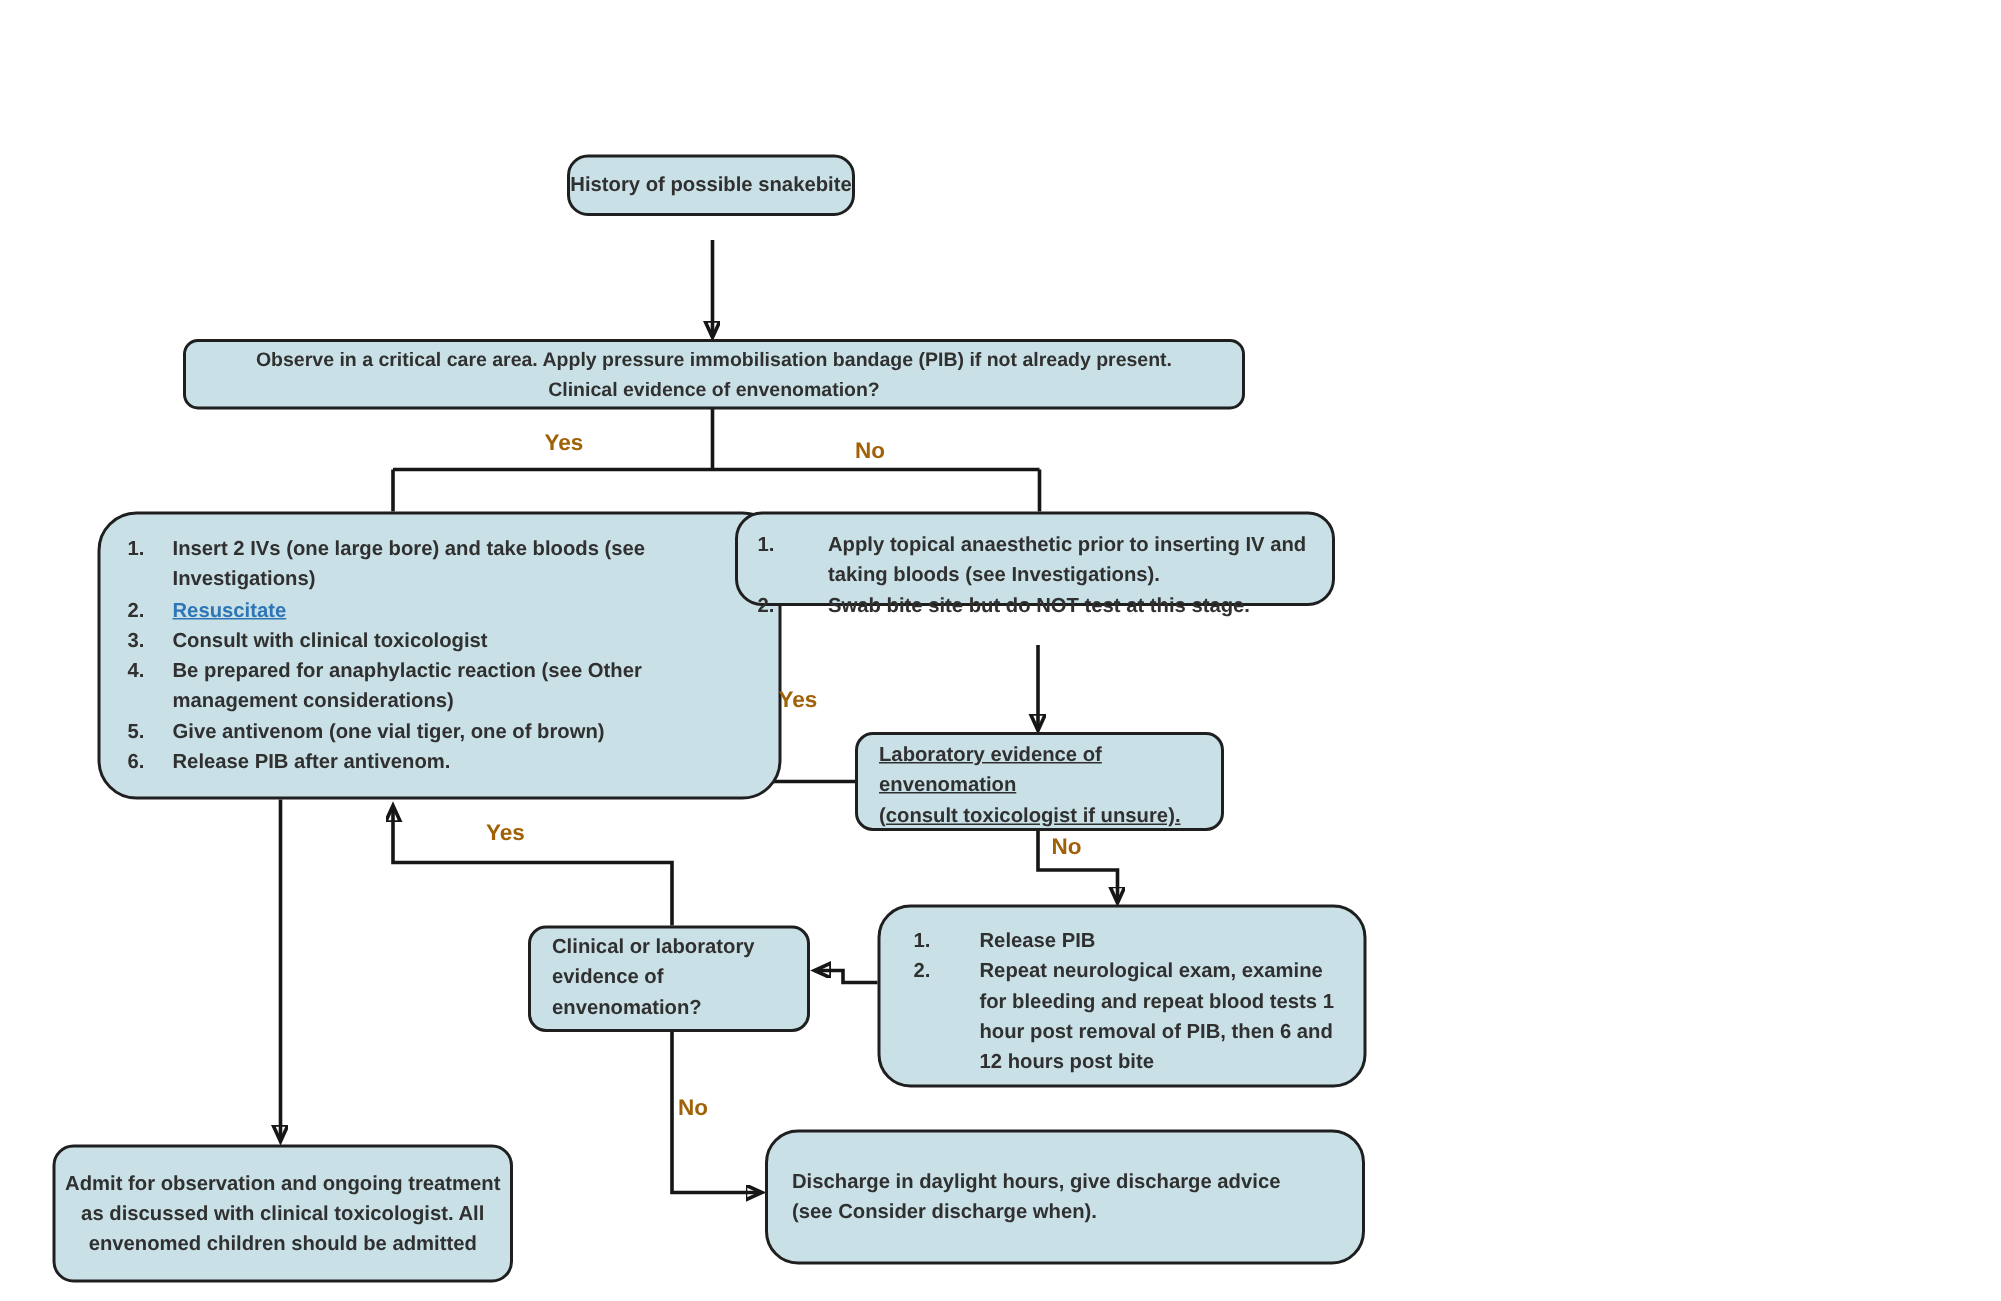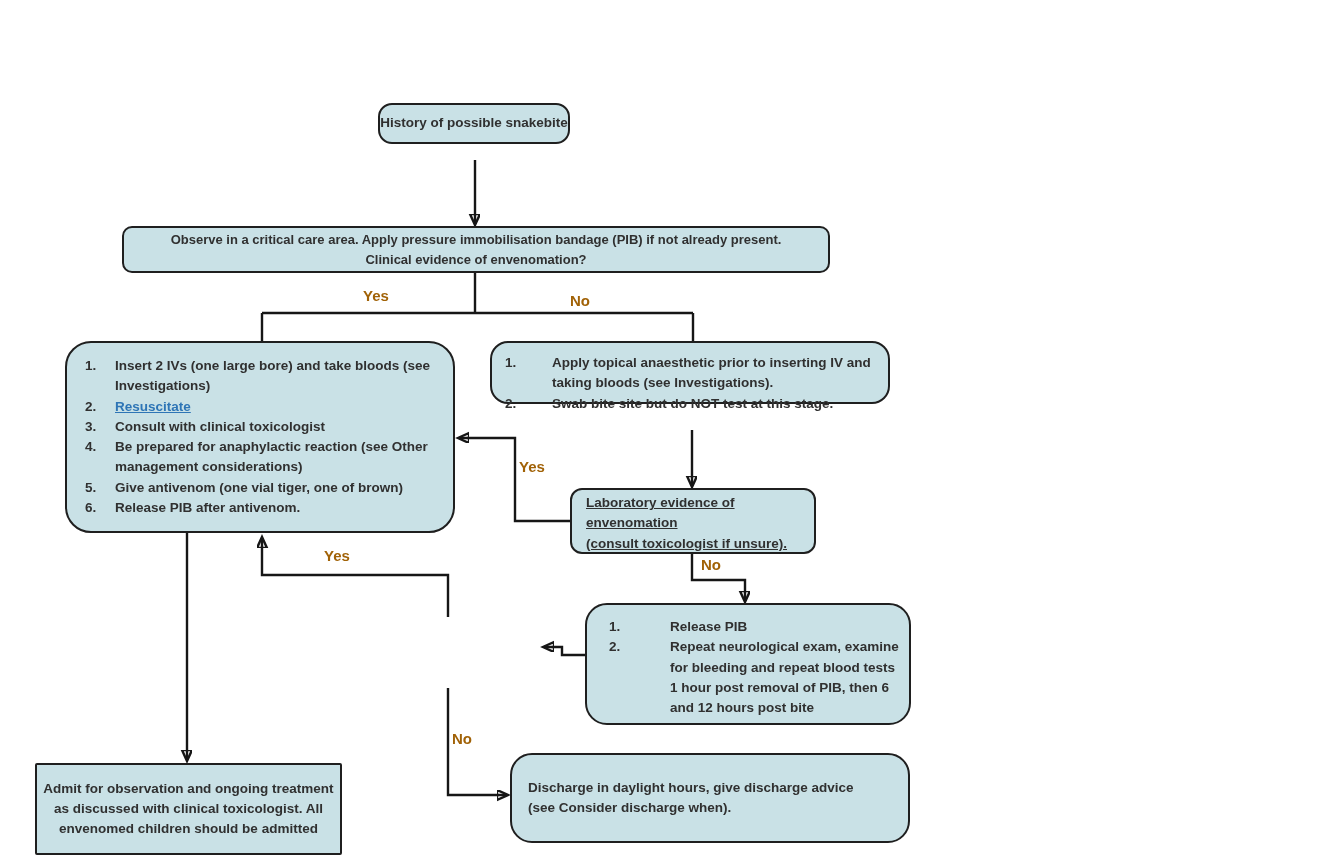--- a/index.html
+++ b/index.html
@@ -35,35 +35,35 @@
     border: 2px solid var(--box_border);
     color: var(--text);
     font-weight: bold;
     font-size: 13.5px;
     line-height: 1.5;
   }
   .center-text { display: flex; flex-direction: column; align-items: center; justify-content: center; text-align: center; }
   .nowrap { white-space: nowrap; }
   #node-history       { left: 378px; top: 103px; width: 192px; height: 41px;  border-radius: 14px; }
   #node-observe       { left: 122px; top: 226px; width: 708px; height: 47px;  border-radius: 10px; font-size: 13px; }
-  #node-treat         { left: 65px;  top: 341px; width: 390px; height: 192px; border-radius: 26px; padding: 13px 8px 8px 0; }
+  #node-treat         { left: 65px;  top: 341px; width: 456px; height: 192px; border-radius: 26px; padding: 13px 8px 8px 0; }
   #node-no-envenom    { left: 490px; top: 341px; width: 400px; height: 63px;  border-radius: 18px; padding: 10px 4px 4px 0; }
   #node-lab-evidence  { left: 570px; top: 488px; width: 246px; height: 66px;  border-radius: 12px; padding: 3px 8px 3px 14px; text-decoration: underline; }
   #node-release-pib   { left: 585px; top: 603px; width: 326px; height: 122px; border-radius: 22px; padding: 12px 6px 6px 0; }
   #node-clinical-lab  { left: 352px; top: 617px; width: 188px; height: 71px;  border-radius: 12px; padding: 2px 6px 2px 14px; }
   #node-discharge     { left: 510px; top: 753px; width: 400px; height: 90px;  border-radius: 22px; display: flex; align-items: center; padding: 0 24px 0 16px; }
-  #node-admit         { left: 35px;  top: 763px; width: 307px; height: 92px;  border-radius: 2px; padding: 0 4px; }
+  #node-admit         { left: 35px;  top: 763px; width: 307px; height: 92px;  border-radius: 14px; padding: 0 4px; }
   ol.flow { list-style: none; margin: 0; padding: 0; counter-reset: n; }
   ol.flow li { counter-increment: n; position: relative; }
   ol.flow li::before { content: counter(n) "."; position: absolute; top: 0; }
   .list-a li { padding-left: 48px; }
   .list-a li::before { left: 18px; }
   .list-b li { padding-left: 60px; }
   .list-b li::before { left: 13px; }
-  .list-c li { padding-left: 83px; }
+  .list-c li { padding-left: 66px; }
   .list-c li::before { left: 22px; }
   a.link { color: var(--link); text-decoration: underline; cursor: pointer; }
   .edge-label {
     position: absolute;
     font-weight: bold;
     font-size: 15px;
     color: #a16207;
   }
   #connector-layer { position: absolute; left: 0; top: 0; pointer-events: none; }
   #connector-layer path { fill: none; stroke: var(--line); stroke-width: 2.4; }
@@ -124,20 +124,25 @@
     <div>(consult toxicologist if unsure).</div>
   </div>
 
   <div id="node-release-pib" class="node">
     <ol class="flow list-c">
       <li>Release PIB</li>
       <li>Repeat neurological exam, examine for bleeding and repeat blood tests 1 hour post removal of PIB, then 6 and 12 hours post bite</li>
     </ol>
   </div>
 
+  <div id="node-clinical-lab" class="node">
+    <div>Clinical or laboratory</div>
+    <div>evidence of</div>
+    <div>envenomation?</div>
+  </div>
 
   <div id="node-discharge" class="node">
     <span>Discharge in daylight hours, give discharge advice (see Consider discharge when).</span>
   </div>
 
   <div id="node-admit" class="node center-text">
     <span>Admit for observation and ongoing treatment as discussed with clinical toxicologist.  All envenomed children should be admitted</span>
   </div>
 
   <div class="edge-label" style="left:363px; top:287px;">Yes</div>

